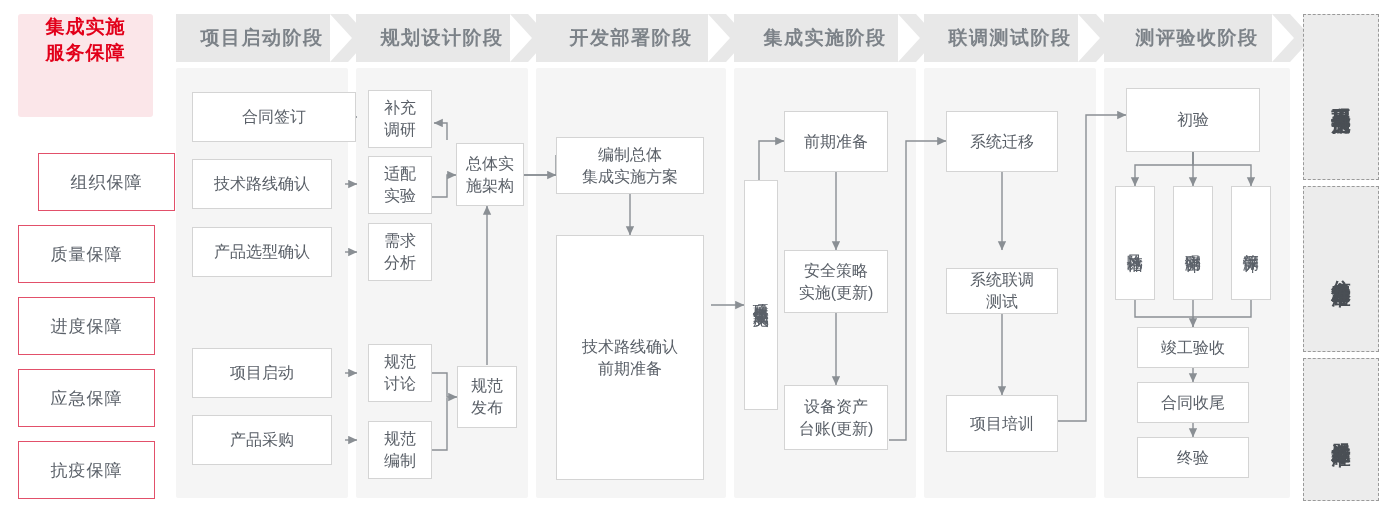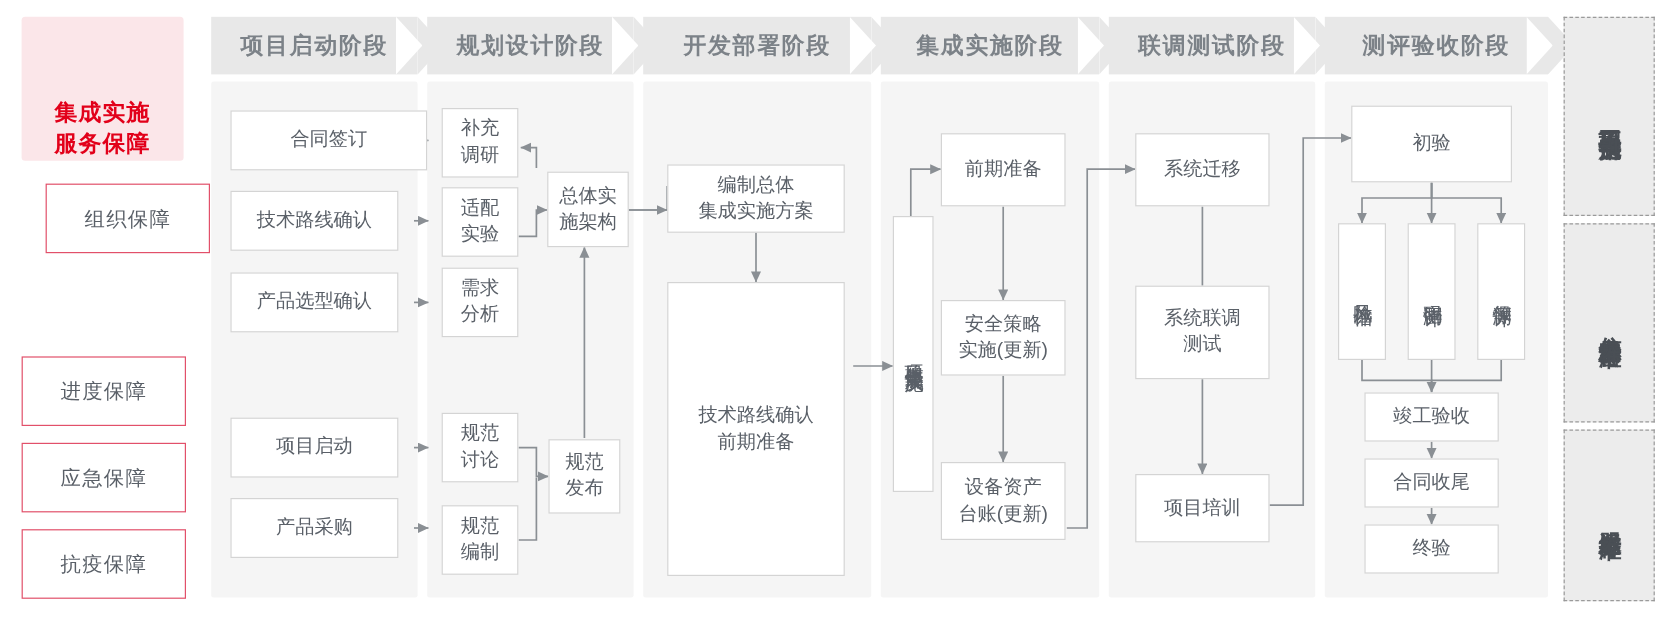--- a/index.html
+++ b/index.html
@@ -8,23 +8,23 @@
     background:#ffffff;
     font-family:"Liberation Sans","DejaVu Sans",sans-serif;
     overflow:hidden;
     position:relative;
   }
   #root{position:absolute;inset:0;}
 
   
   .left-col{position:absolute;left:18px;top:14px;width:135px;height:484px;}
   .left-title{
-    position:absolute;left:0;top:0;width:135px;height:120px;
+    position:absolute;left:0;top:0;width:135px;height:103px;
     background:#fbe6e9;border-radius:3px;
-    display:flex;align-items:flex-end;justify-content:center;
+    display:flex;align-items:flex-start;justify-content:center;
     color:#e2001a;font-weight:bold;font-size:19px;line-height:1.38;
     text-align:center;letter-spacing:1px;
   }
   .left-item{
     position:absolute;left:0;width:135px;height:56px;
     background:#ffffff;border:1.3px solid #e2506a;
     display:flex;align-items:center;justify-content:center;
     color:#5a6068;font-size:17px;letter-spacing:1px;
   }
 
@@ -82,20 +82,21 @@
 <div id="root">
 
   <div class="left-col">
     <div class="left-title">
       <span>
         <span>集成实施</span><br>
         <span>服务保障</span>
       </span>
     </div>
     <div class="left-item" style="top:139px;margin-left:20px;">组织保障</div>
+    <div class="left-item" style="top:211px;">质量保障</div>
     <div class="left-item" style="top:283px;">进度保障</div>
     <div class="left-item" style="top:355px;">应急保障</div>
     <div class="left-item" style="top:427px;">抗疫保障</div>
   </div>
 
   <div class="panel" style="left:176px;width:172px;height:430px;"></div>
   <div class="panel" style="left:356px;width:172px;height:430px;"></div>
   <div class="panel" style="left:536px;width:190px;height:430px;"></div>
   <div class="panel" style="left:734px;width:182px;height:430px;"></div>
   <div class="panel" style="left:924px;width:172px;height:430px;"></div>
@@ -216,21 +217,21 @@
   <div class="node vert" style="left:744px;top:180px;width:34px;height:230px;">项目整体集成实施</div>
   <div class="node" style="left:784px;top:111px;width:104px;height:61px;">前期准备</div>
   <div class="node" style="left:784px;top:250px;width:104px;height:63px;">
     <span><span>安全策略</span><br><span>实施(更新)</span></span>
   </div>
   <div class="node" style="left:784px;top:385px;width:104px;height:65px;">
     <span><span>设备资产</span><br><span>台账(更新)</span></span>
   </div>
 
   <div class="node" style="left:946px;top:111px;width:112px;height:61px;text-align:right;">系统迁移</div>
-  <div class="node" style="left:946px;top:238px;width:112px;height:78px;text-align:center;">
+  <div class="node" style="left:946px;top:268px;width:112px;height:46px;text-align:center;">
     <span><span>系统联调</span><br><span>测试</span></span>
   </div>
   <div class="node" style="left:946px;top:395px;width:112px;height:57px;">项目培训</div>
 
   <div class="node" style="left:1126px;top:88px;width:134px;height:64px;">初验</div>
   <div class="node vert" style="left:1115px;top:186px;width:40px;height:114px;">风险评估</div>
   <div class="node vert" style="left:1173px;top:186px;width:40px;height:114px;">密码测评</div>
   <div class="node vert" style="left:1231px;top:186px;width:40px;height:114px;">等保测评</div>
   <div class="node" style="left:1137px;top:327px;width:112px;height:41px;">竣工验收</div>
   <div class="node" style="left:1137px;top:382px;width:112px;height:41px;">合同收尾</div>

